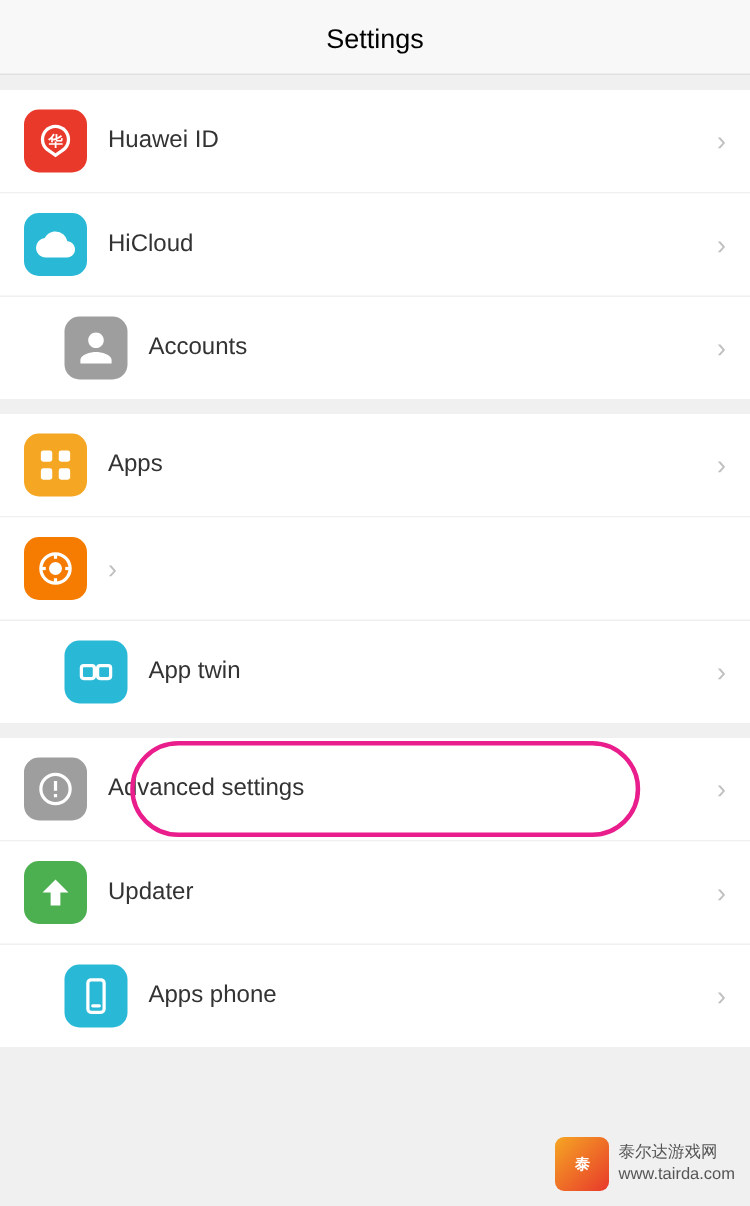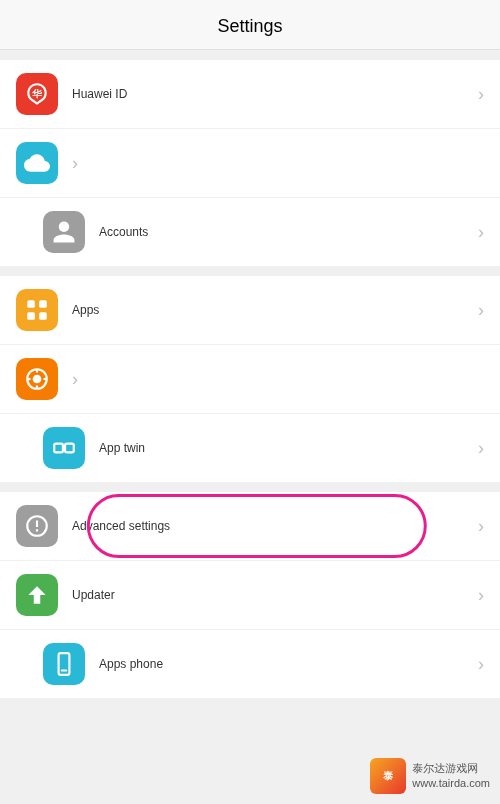--- a/index.html
+++ b/index.html
@@ -61,21 +61,21 @@
       border-radius: 10px;
       display: flex;
       align-items: center;
       justify-content: center;
       margin-right: 14px;
       flex-shrink: 0;
     }
 
     .item-label {
       flex: 1;
-      font-size: 12px;
+      font-size: 16px;
       color: #333;
       font-weight: 400;
     }
 
     .chevron {
       color: #c0c0c0;
       font-size: 18px;
       font-weight: 300;
     }
 
@@ -151,20 +151,21 @@
         </div>
         <span class="item-label">Huawei ID</span>
         <span class="chevron">›</span>
       </div>
       <div class="settings-item">
         <div class="icon-wrapper" style="background-color: rgb(41, 184, 214);">
           <svg class="icon-svg" viewBox="0 0 24 24" xmlns="http://www.w3.org/2000/svg">
       <path d="M19.35 10.04A7.49 7.49 0 0 0 12 4C9.11 4 6.6 5.64 5.35 8.04A5.994 5.994 0 0 0 0 14c0 3.31 2.69 6 6 6h13c2.76 0 5-2.24 5-5 0-2.64-2.05-4.78-4.65-4.96z" fill="white"></path>
     </svg>
         </div>
+        <span class="item-label">HiCloud</span>
         <span class="chevron">›</span>
       </div>
       <div class="settings-item">
         <div class="icon-wrapper" style="background-color: rgb(158, 158, 158);">
           <svg class="icon-svg" viewBox="0 0 24 24" xmlns="http://www.w3.org/2000/svg">
       <path d="M12 12c2.7 0 4.8-2.1 4.8-4.8S14.7 2.4 12 2.4 7.2 4.5 7.2 7.2 9.3 12 12 12zm0 2.4c-3.2 0-9.6 1.6-9.6 4.8v2.4h19.2v-2.4c0-3.2-6.4-4.8-9.6-4.8z" fill="white"></path>
     </svg>
         </div>
         <span class="item-label">Accounts</span>
         <span class="chevron">›</span>

